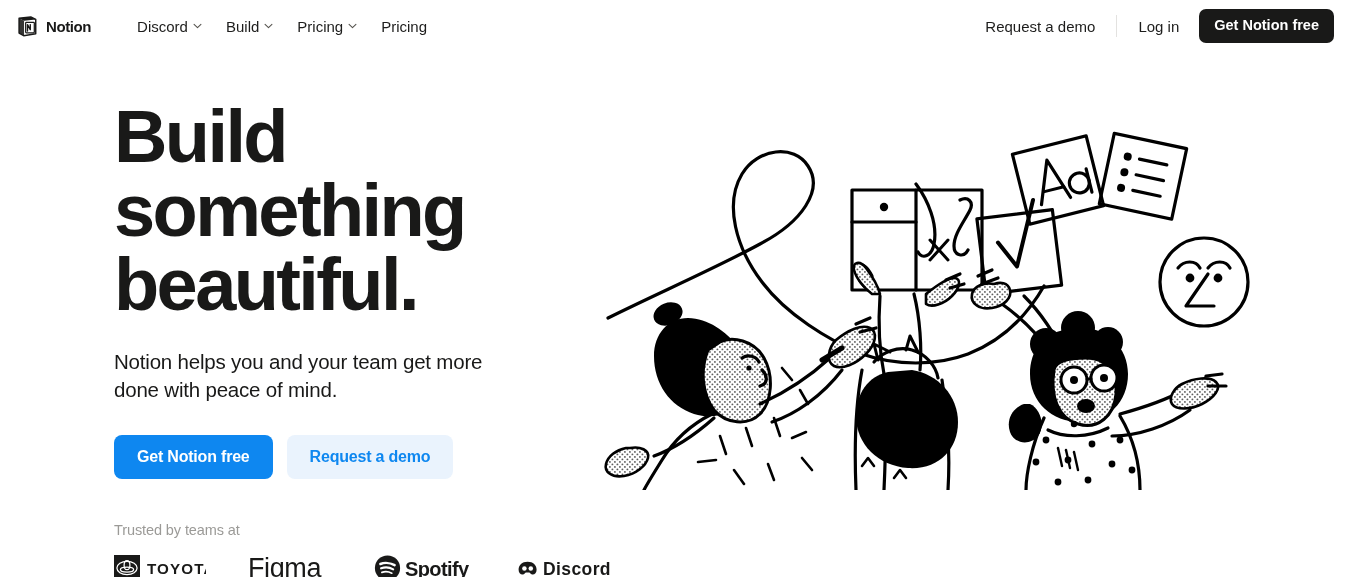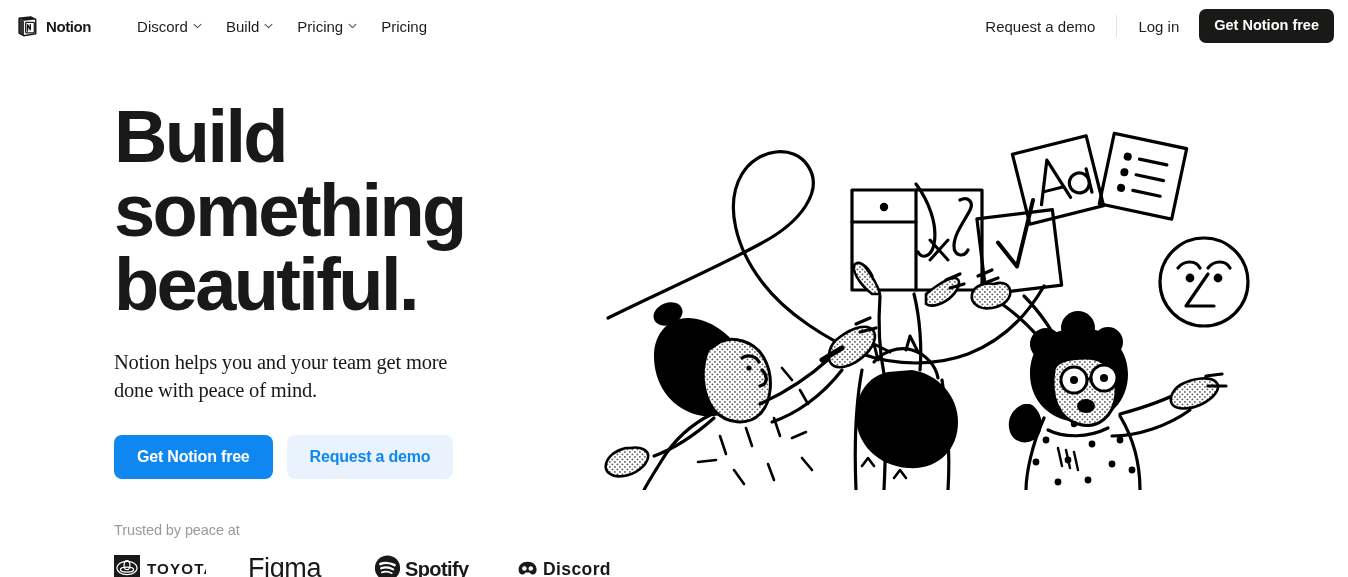--- a/index.html
+++ b/index.html
@@ -120,21 +120,20 @@
     white-space: pre-line;
   }
   .subhead {
     font-size: 20.5px;
     line-height: 28px;
     color: #191918;
     margin: 26px 0 0 0;
     letter-spacing: -0.2px;
     max-width: 470px;
     white-space: pre-line;
-    font-family: Liberation Serif, serif;
   }
   .cta-row {
     display: flex;
     align-items: center;
     gap: 14px;
     margin-top: 31px;
   }
   .btn-primary {
     background: #0e87f0;
     color: #ffffff;
@@ -260,21 +259,21 @@
 beautiful.</h1>
 
     <p class="subhead">Notion helps you and your team get more
 done with peace of mind.</p>
 
     <div class="cta-row">
       <button class="btn-primary">Get Notion free</button>
       <button class="btn-secondary">Request a demo</button>
     </div>
 
-    <div class="trusted-label">Trusted by peace at</div>
+    <div class="trusted-label">Trusted by teams at</div>
 
     <div class="logo-row">
 
       <div class="logo-slot">
         <svg width="92" height="26" viewBox="0 0 92 26" aria-hidden="true">
           <rect x="0" y="0" width="26" height="26" fill="#191918"></rect>
           <ellipse cx="13" cy="13" rx="10.1" ry="6.6" fill="none" stroke="#ffffff" stroke-width="1.25"></ellipse>
           <ellipse cx="13" cy="10.2" rx="2.9" ry="4.5" fill="none" stroke="#ffffff" stroke-width="1.25"></ellipse>
           <ellipse cx="13" cy="14.6" rx="6.6" ry="2.6" fill="none" stroke="#ffffff" stroke-width="1.25"></ellipse>
           <text x="33" y="19.3" font-family="'Liberation Sans', sans-serif" font-size="15.2" font-weight="700" letter-spacing="1.1" fill="#191918">TOYOTA</text>

